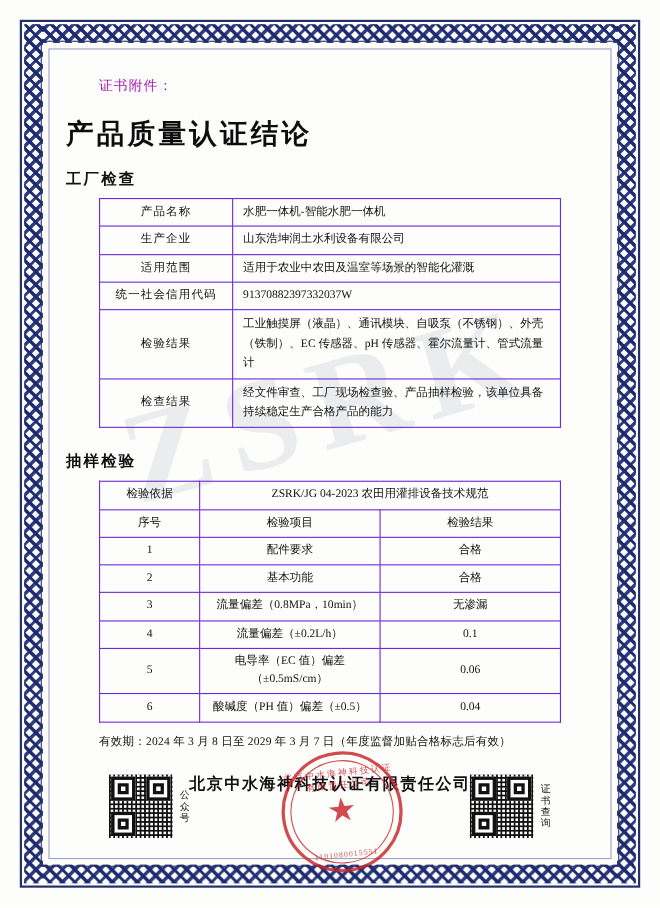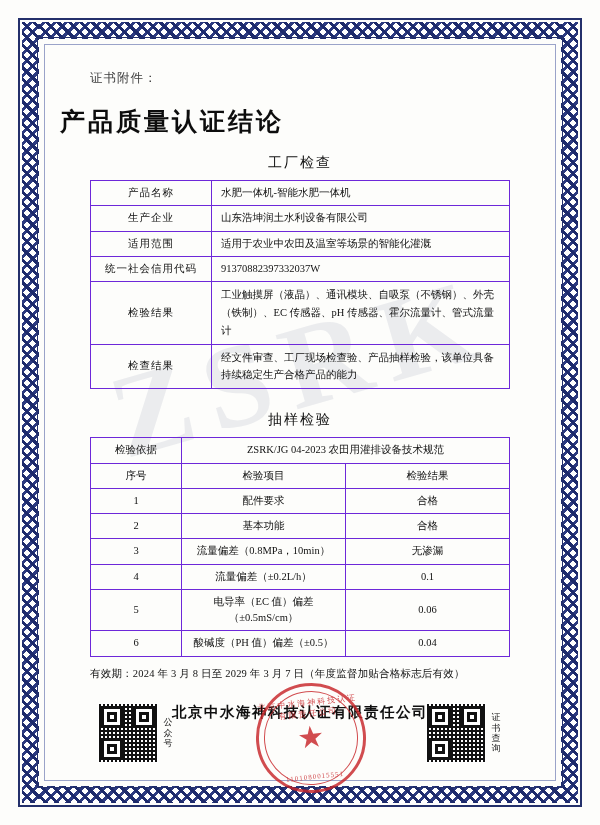--- a/index.html
+++ b/index.html
@@ -77,35 +77,34 @@
 
   
   .content {
     position: absolute;
     left: 60px; top: 56px;
     width: 480px;
     height: 715px;
   }
   .attachment-label {
     font-size: 12.5px;
-    color: #404040;
+    color: #a21caf;
     margin: 14px 0 0 30px;
     letter-spacing: 1px;
   }
   .doc-title {
     font-size: 25px;
     font-weight: bold;
     letter-spacing: 3px;
     margin-top: 18px;
     color: #0d0d0d;
   }
   .section-title {
-    text-align: center;
     font-size: 14px;
-    font-weight: normal;
+    font-weight: bold;
     letter-spacing: 2px;
     margin-top: 16px;
     margin-bottom: 8px;
   }
   .section-title.second {
     margin-top: 22px;
   }
 
   table {
     border-collapse: collapse;

